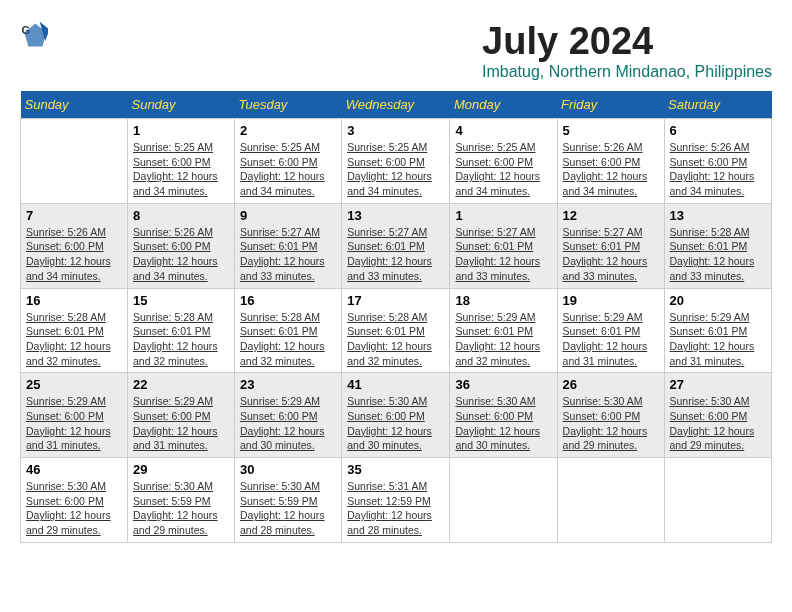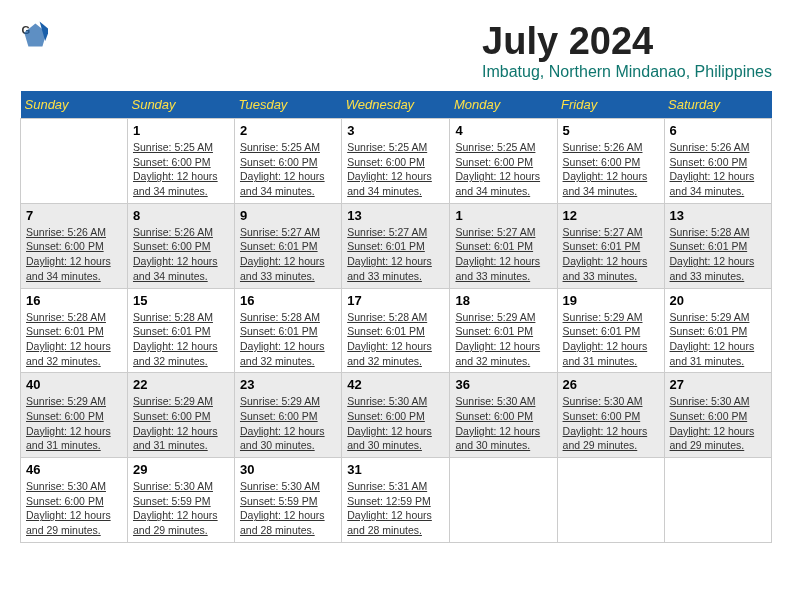--- a/index.html
+++ b/index.html
@@ -254,42 +254,42 @@
         <td>
           <span class="day-number">20</span>
           <div class="day-info" style="white-space: pre-wrap;">Sunrise: 5:29 AM
 Sunset: 6:01 PM
 Daylight: 12 hours
 and 31 minutes.</div>
         </td>
       </tr>
       <tr class="row-band-2">
         <td>
-          <span class="day-number">40</span>
+          <span class="day-number">25</span>
           <div class="day-info" style="white-space: pre-wrap;">Sunrise: 5:29 AM
 Sunset: 6:00 PM
 Daylight: 12 hours
 and 31 minutes.</div>
         </td>
         <td>
           <span class="day-number">22</span>
           <div class="day-info" style="white-space: pre-wrap;">Sunrise: 5:29 AM
 Sunset: 6:00 PM
 Daylight: 12 hours
 and 31 minutes.</div>
         </td>
         <td>
           <span class="day-number">23</span>
           <div class="day-info" style="white-space: pre-wrap;">Sunrise: 5:29 AM
 Sunset: 6:00 PM
 Daylight: 12 hours
 and 30 minutes.</div>
         </td>
         <td>
-          <span class="day-number">42</span>
+          <span class="day-number">41</span>
           <div class="day-info" style="white-space: pre-wrap;">Sunrise: 5:30 AM
 Sunset: 6:00 PM
 Daylight: 12 hours
 and 30 minutes.</div>
         </td>
         <td>
           <span class="day-number">36</span>
           <div class="day-info" style="white-space: pre-wrap;">Sunrise: 5:30 AM
 Sunset: 6:00 PM
 Daylight: 12 hours
@@ -326,21 +326,21 @@
 and 29 minutes.</div>
         </td>
         <td>
           <span class="day-number">30</span>
           <div class="day-info" style="white-space: pre-wrap;">Sunrise: 5:30 AM
 Sunset: 5:59 PM
 Daylight: 12 hours
 and 28 minutes.</div>
         </td>
         <td>
-          <span class="day-number">31</span>
+          <span class="day-number">35</span>
           <div class="day-info" style="white-space: pre-wrap;">Sunrise: 5:31 AM
 Sunset: 12:59 PM
 Daylight: 12 hours
 and 28 minutes.</div>
         </td>
         <td class="empty"></td>
         <td class="empty"></td>
         <td class="empty"></td>
       </tr>
     </tbody>

